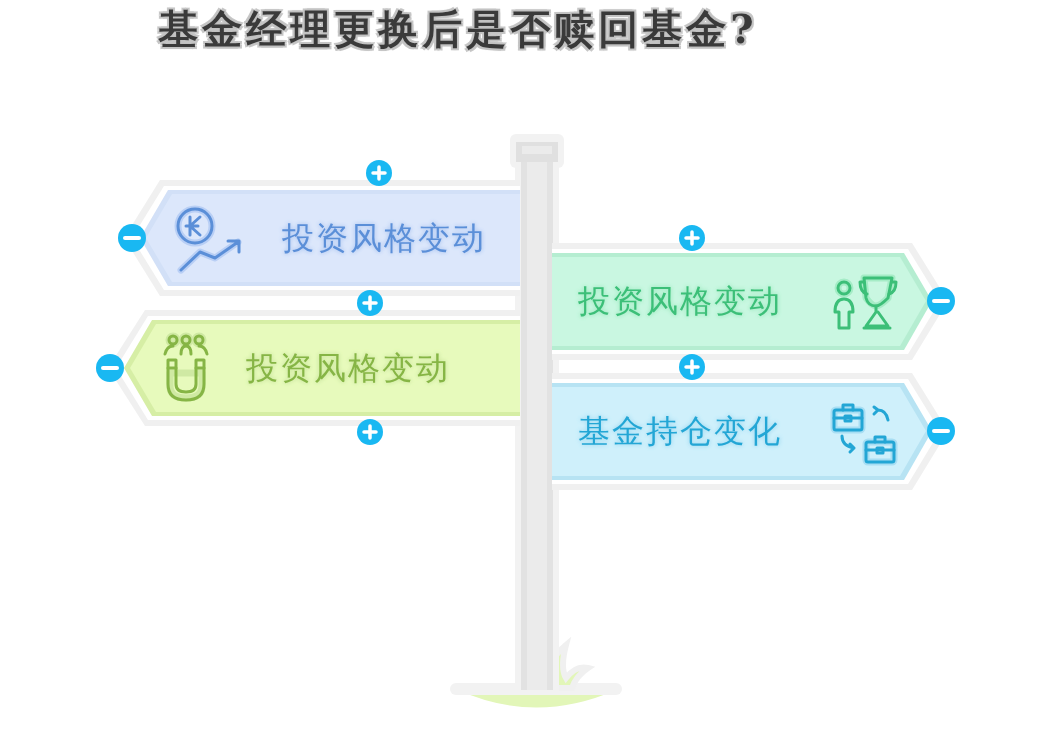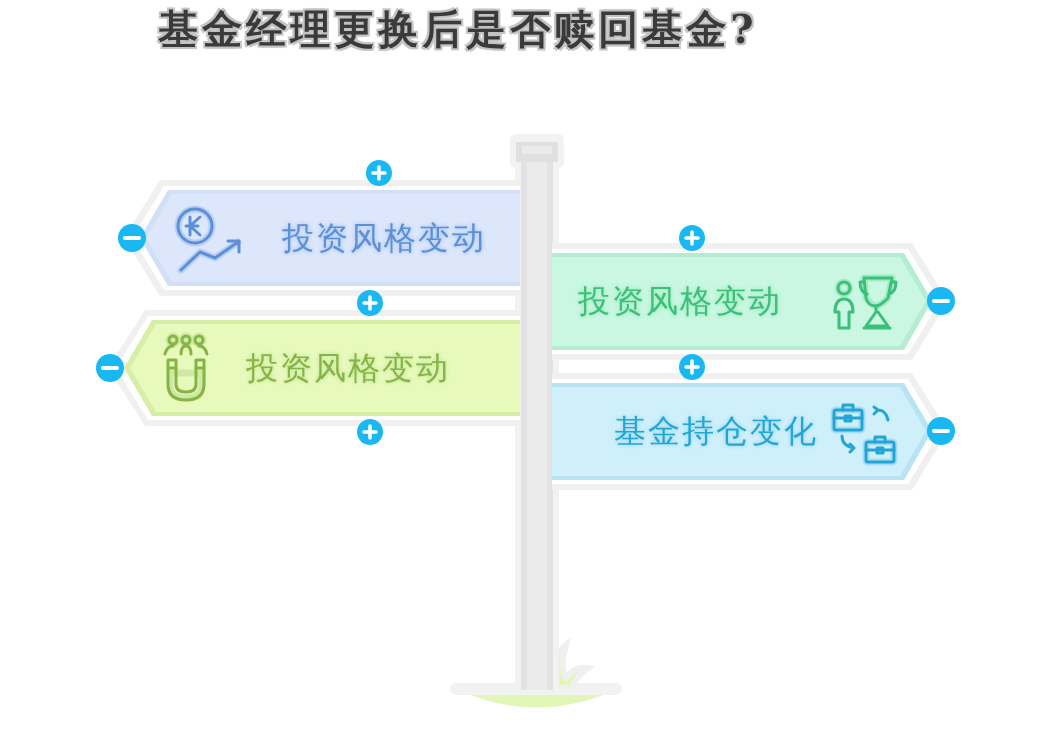--- a/index.html
+++ b/index.html
@@ -155,13 +155,13 @@
     <g class="btn" transform="translate(941,431)">
       <circle r="14" fill="#19b8f2"></circle>
         <path d="M-7,0 L7,0" stroke="#fff" stroke-width="4" stroke-linecap="round"></path>
     </g>
   </g>
 </svg>
 
 <div class="label lbl-blue" style="left:282px; top:222px;">投资风格变动</div>
 <div class="label lbl-lime" style="left:246px; top:352px;">投资风格变动</div>
 <div class="label lbl-green" style="left:578px; top:285px;">投资风格变动</div>
-<div class="label lbl-cyan" style="left:578px; top:415px;margin-left:36px;">基金持仓变化</div>
+<div class="label lbl-cyan" style="left:578px; top:415px;">基金持仓变化</div>
 
 </body></html>

